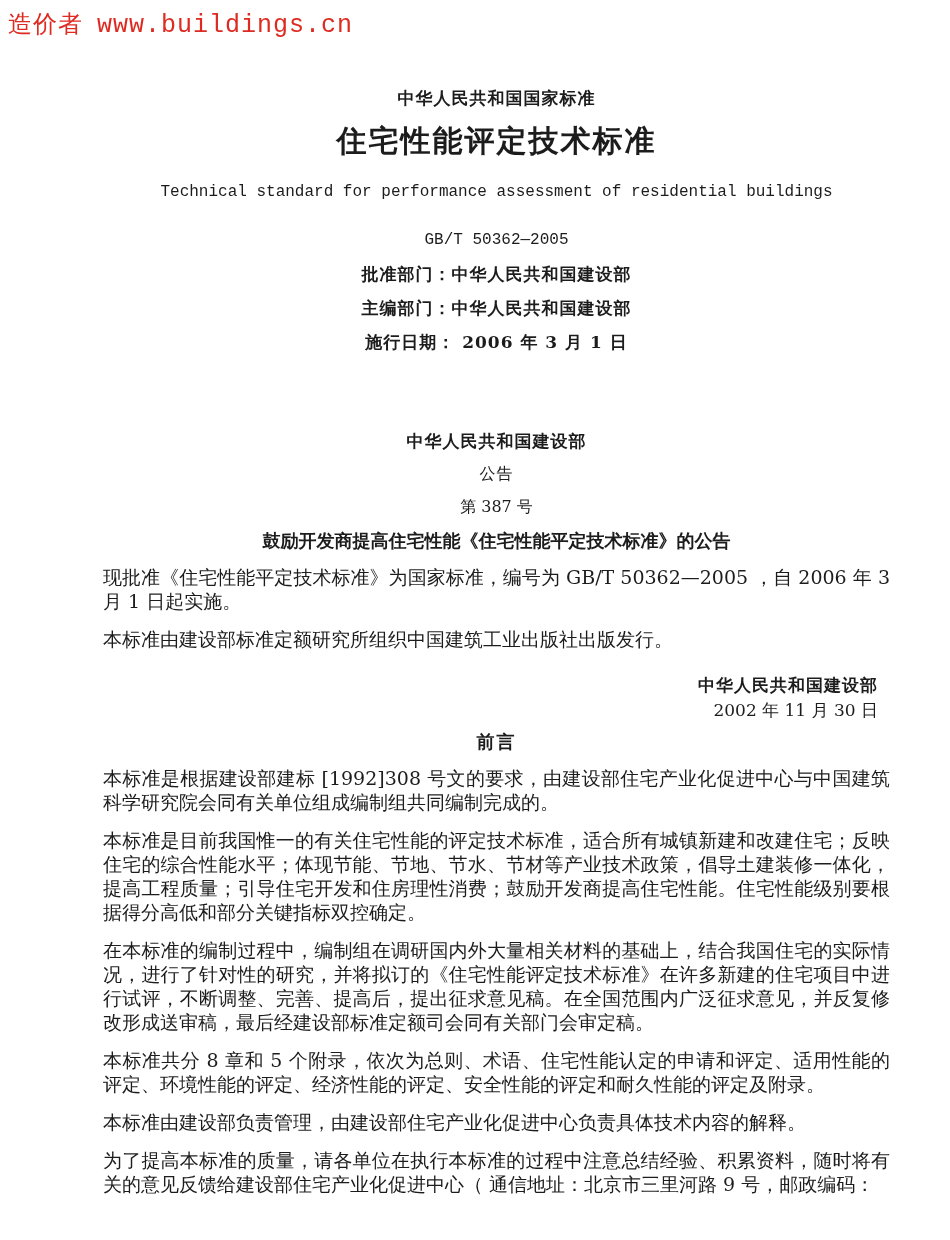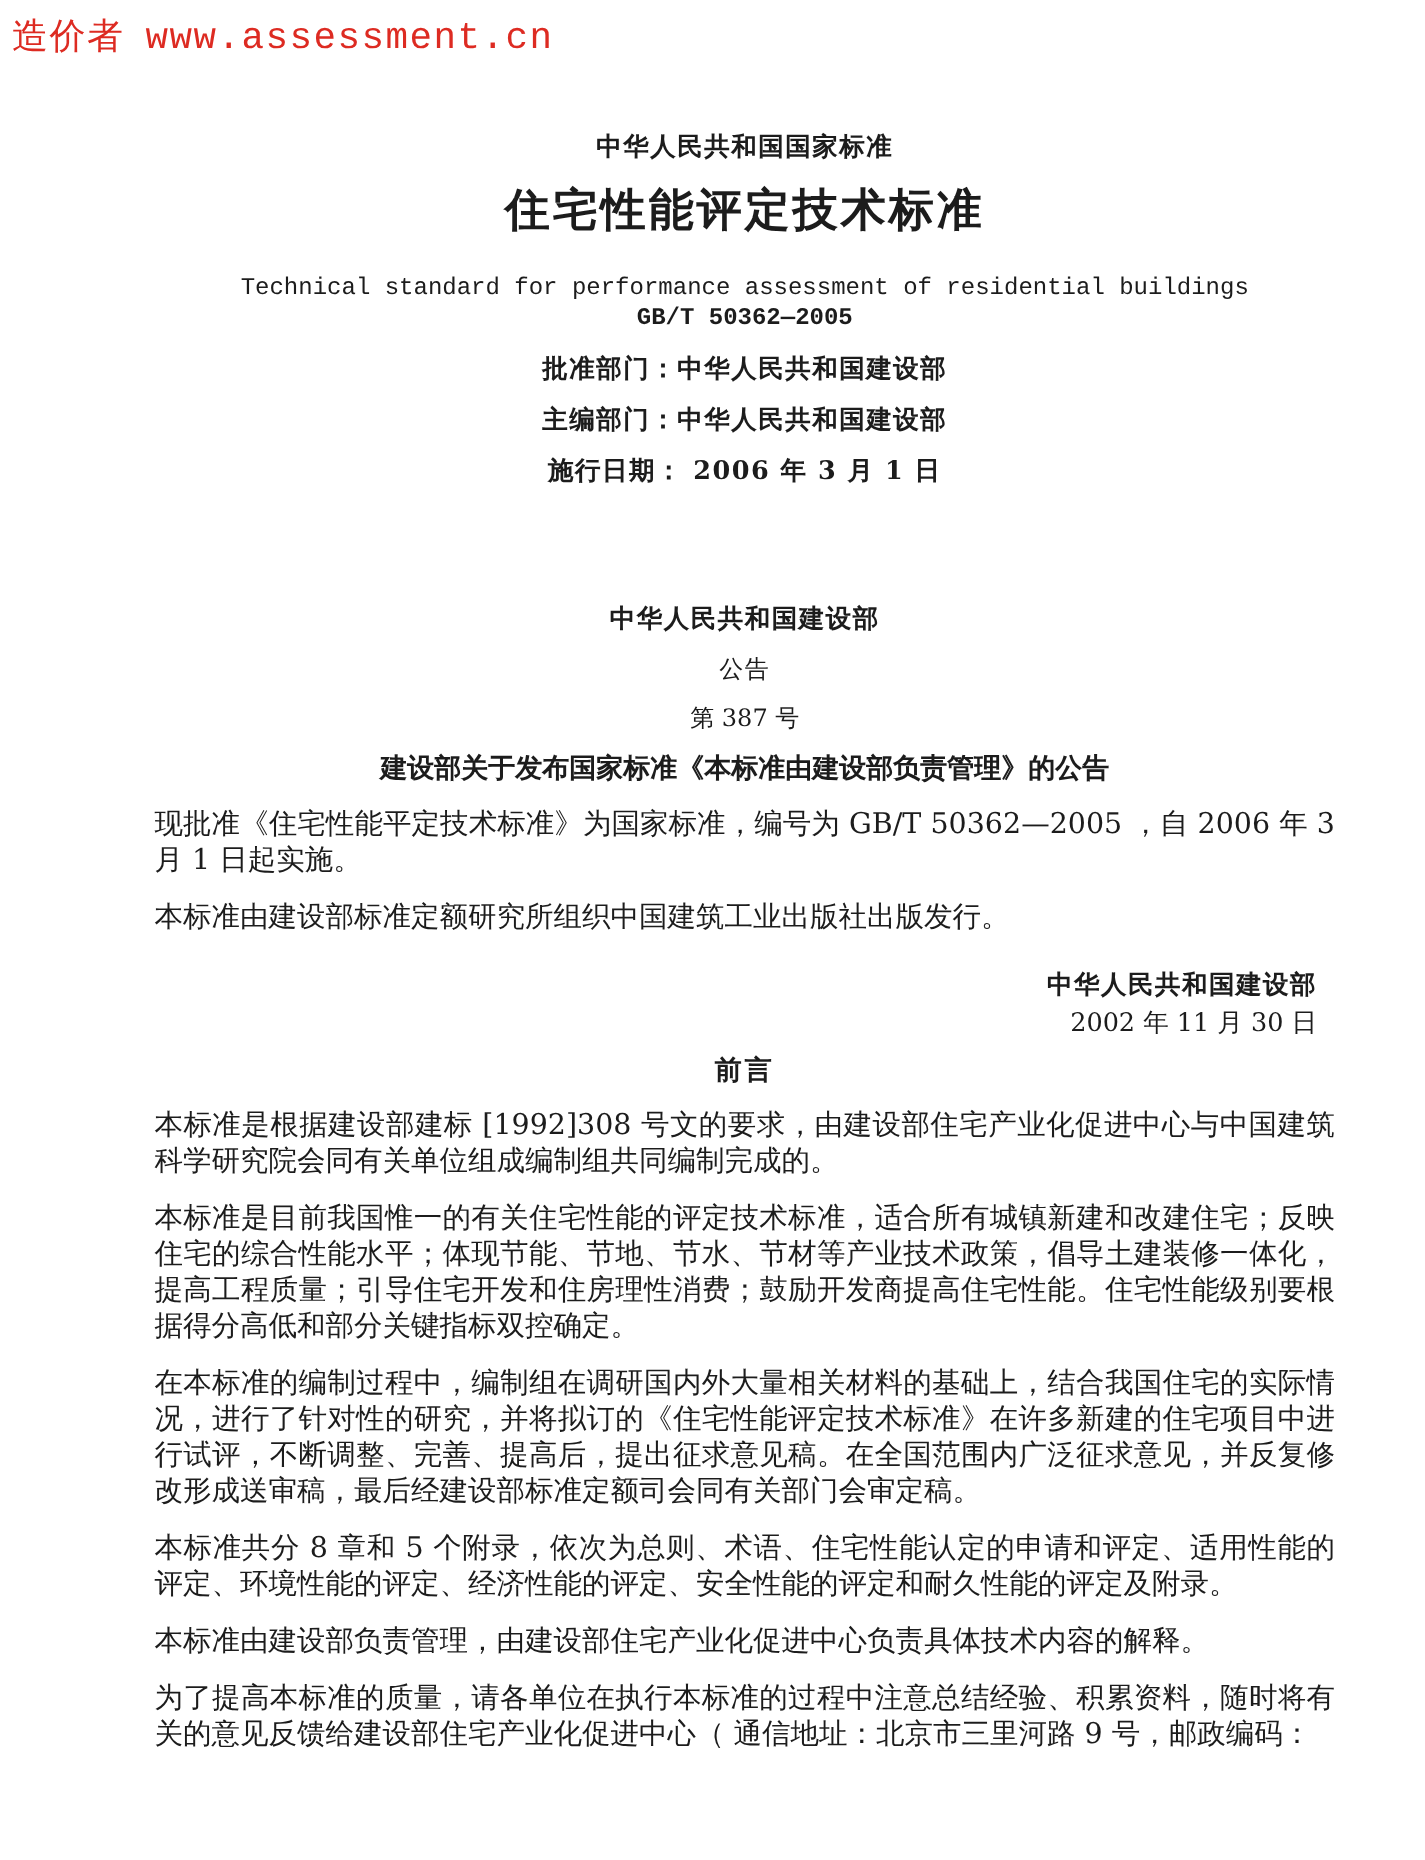--- a/index.html
+++ b/index.html
@@ -22,21 +22,21 @@
   .content { padding:88px 60px 0 103px; }
   .c { text-align:center; }
   .kicker   { font-size:17px; line-height:20px; font-weight:bold; letter-spacing:1px; }
   .doc-title{ font-size:30px; line-height:34px; font-weight:bold; letter-spacing:2px; margin-top:16px; }
   .doc-title-en {
     font-family:"Liberation Mono","DejaVu Sans Mono",monospace;
     font-size:16px; line-height:19px; margin-top:25px; white-space:nowrap;
   }
   .doc-code {
     font-family:"Liberation Mono","DejaVu Sans Mono",monospace;
-    font-weight:bold; font-size:16px; line-height:20px; margin-top:0;
+    font-weight:normal; font-size:16px; line-height:20px; margin-top:28px;
   }
   .hdr-line { font-size:17px; line-height:20px; font-weight:bold; letter-spacing:1px; margin-top:14px; }
   .ann-issuer { font-size:17px; line-height:20px; font-weight:bold; letter-spacing:1px; margin-top:79px; }
   .ann-type   { font-size:16px; line-height:20px; margin-top:13px; letter-spacing:1px; }
   .ann-number { font-size:16px; line-height:20px; margin-top:13px; }
   .ann-title  { font-size:18px; line-height:21px; font-weight:bold; margin-top:13px; }
   .doc-body p {
     font-size:19px; line-height:24px;
     text-align:justify; margin-top:14px;
   }
@@ -44,37 +44,37 @@
   .sig-name  { font-size:17px; line-height:20px; font-weight:bold; letter-spacing:1px; margin-top:24px; }
   .sig-date  { font-size:17px; line-height:20px; margin-top:5px; }
   .foreword-heading { font-size:18px; line-height:21px; font-weight:bold; margin-top:11px; letter-spacing:2px;text-align:center; }
 </style>
 </head>
 <body>
 
 <div class="page">
 
   <div class="watermark">
-    <span class="wm-brand">造价者</span><span class="wm-url">www.assessment.cn</span>
+    <span class="wm-brand">造价者</span><span class="wm-url">www.buildings.cn</span>
   </div>
 
   <div class="content">
 
     <div class="kicker c">中华人民共和国国家标准</div>
     <div class="doc-title c">住宅性能评定技术标准</div>
     <div class="doc-title-en c">Technical standard for performance assessment of residential buildings</div>
     <div class="doc-code c">GB/T 50362—2005</div>
     <div class="hdr-line c">批准部门：中华人民共和国建设部</div>
     <div class="hdr-line c">主编部门：中华人民共和国建设部</div>
     <div class="hdr-line c">施行日期： 2006 年 3 月 1 日</div>
 
     <div class="ann-issuer c">中华人民共和国建设部</div>
     <div class="ann-type c">公告</div>
     <div class="ann-number c">第 387 号</div>
-    <div class="ann-title c">建设部关于发布国家标准《本标准由建设部负责管理》的公告</div>
+    <div class="ann-title c">鼓励开发商提高住宅性能《住宅性能平定技术标准》的公告</div>
 
     <div class="doc-body">
       <p>现批准《住宅性能平定技术标准》为国家标准，编号为 GB/T 50362—2005 ，自 2006 年 3 月 1 日起实施。</p>
       <p>本标准由建设部标准定额研究所组织中国建筑工业出版社出版发行。</p>
     </div>
 
     <div class="sig-block">
       <div class="sig-name">中华人民共和国建设部</div>
       <div class="sig-date">2002 年 11 月 30 日</div>
     </div>

